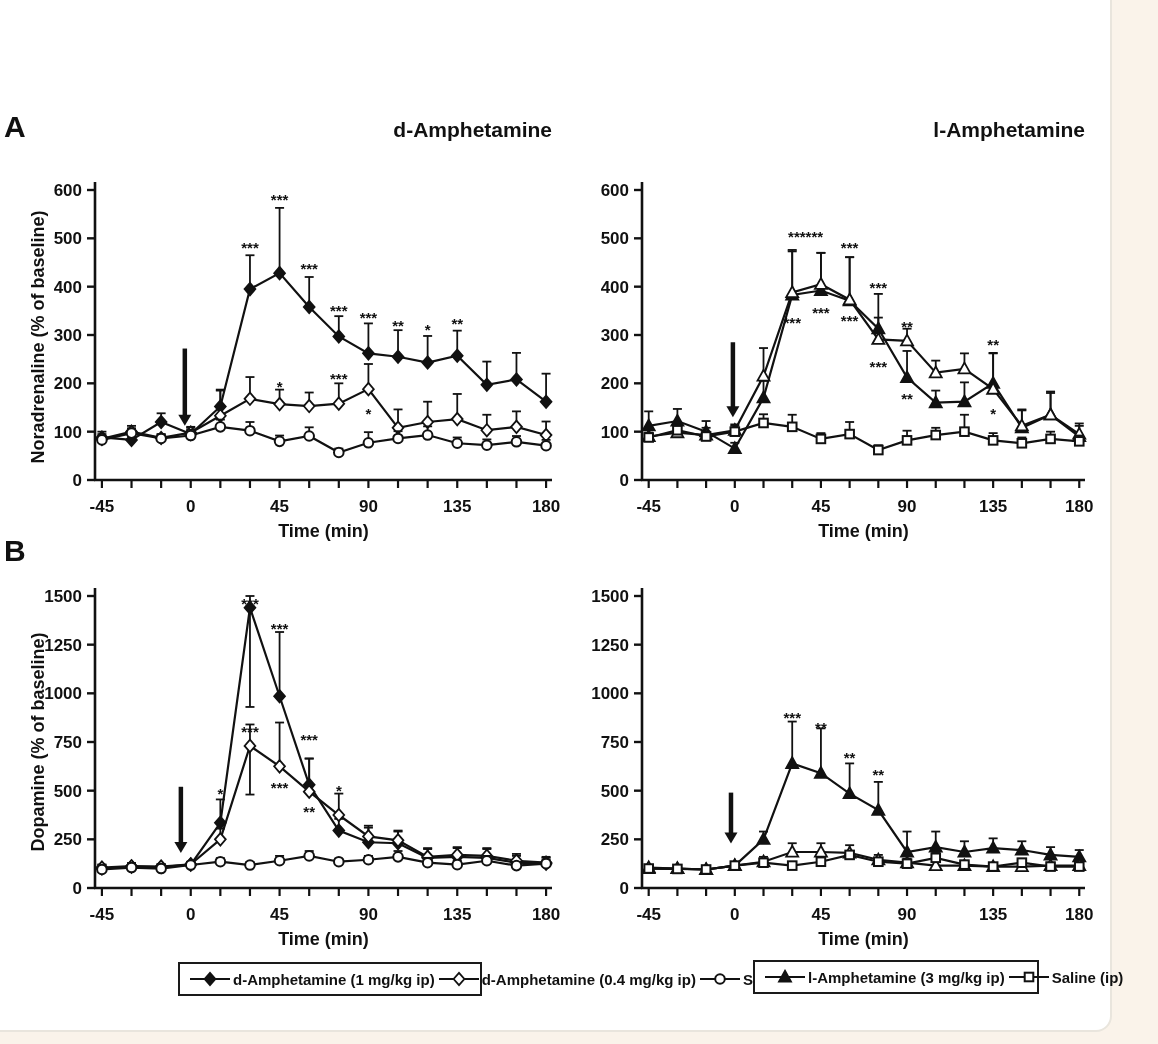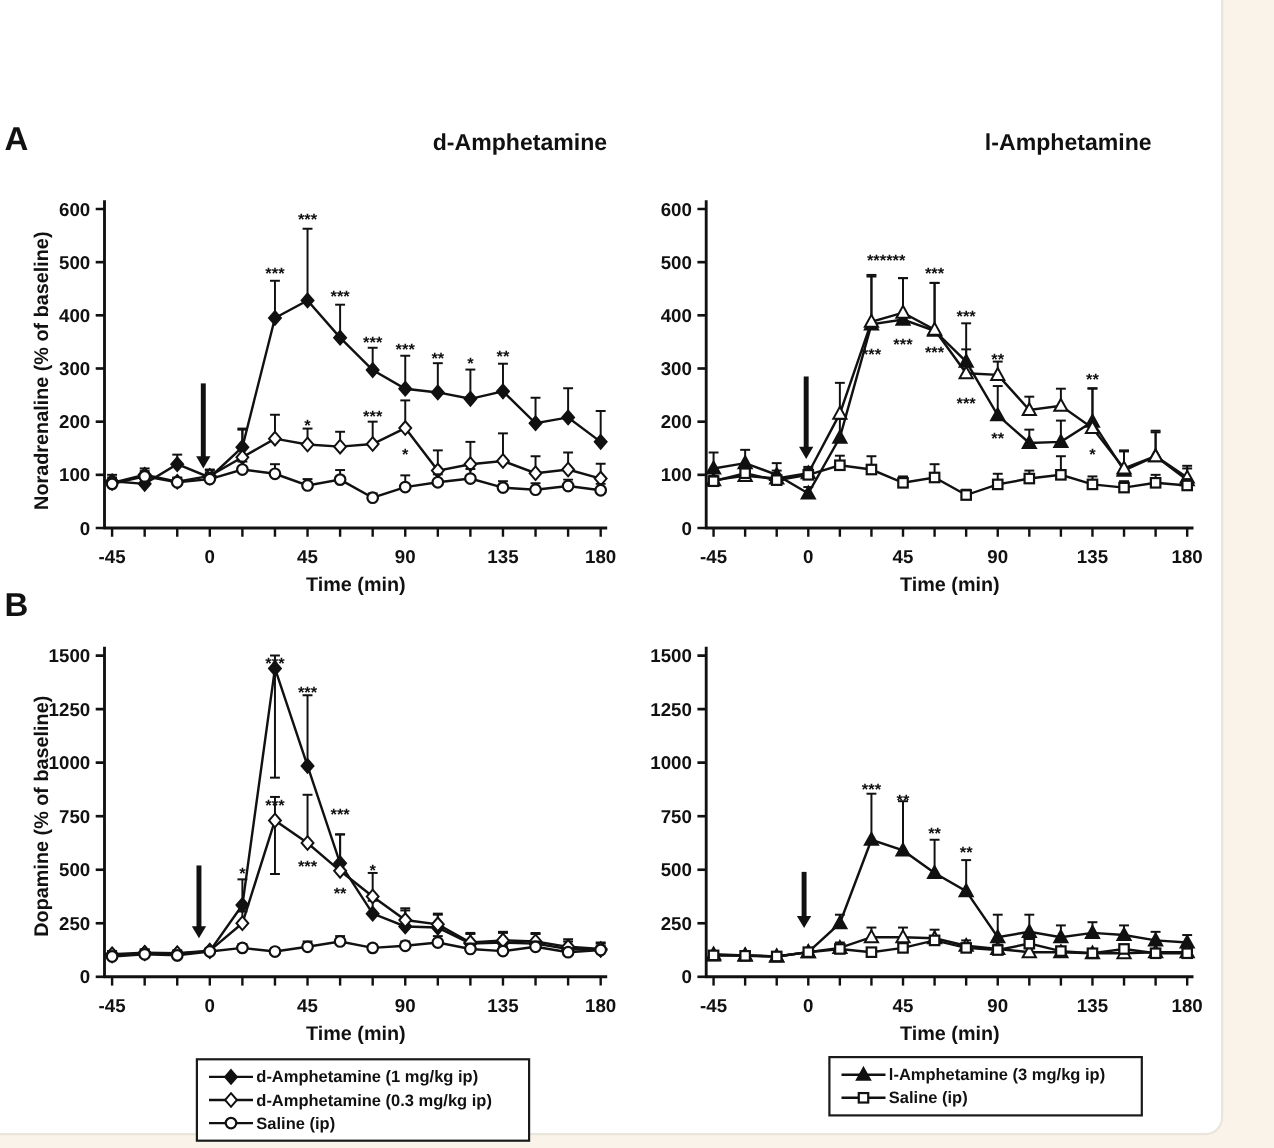--- a/index.html
+++ b/index.html
@@ -21,35 +21,35 @@
     text-align:right;
   }
   .ylab {
     position:absolute; font-weight:bold; font-size:18px; color:#111;
     white-space:nowrap; transform:translate(-50%,-50%) rotate(-90deg);
   }
   .chart { position:absolute; }
   svg text { fill:#111; font-weight:bold; font-family:"Liberation Sans", sans-serif; }
   .legend {
     position:absolute; background:#fff; border:2.5px solid #1a1a1a;
-    padding:5px 9px 5px 7px; display:flex; flex-direction:column; gap:1px;
+    padding:5px 9px 5px 7px; display:flex; flex-direction:row; gap:1px;
   }
   .legend-row { display:flex; align-items:center; height:20px; }
   .legend-label { font-weight:bold; font-size:15px; color:#111; white-space:nowrap; }
 </style>
 </head>
 <body>
 
 <div class="card"></div>
 
 <div class="panel-letter" style="left:4px; top:112px;">A</div>
 <div class="panel-letter" style="left:4px; top:536px;">B</div>
 
 <div class="col-title" style="left:95px; width:457px;">d-Amphetamine</div>
-<div class="col-title" style="left:604px; width:443px;">l-Amphetamine</div>
+<div class="col-title" style="left:642px; width:443px;">l-Amphetamine</div>
 
 <div class="ylab" style="left:38px; top:337px;">Noradrenaline (% of baseline)</div>
 <div class="ylab" style="left:38px; top:742px;">Dopamine (% of baseline)</div>
 
 <svg class="chart" style="left:0px; top:148px;" width="578" height="400">
     <line x1="95" y1="333" x2="95" y2="34" stroke="#111111" stroke-width="2.6"></line>
     <line x1="94" y1="332" x2="552" y2="332" stroke="#111111" stroke-width="2.6"></line>
     <line x1="95" y1="332" x2="87" y2="332" stroke="#111111" stroke-width="2.4"></line>
     <text x="82" y="338" font-size="17" text-anchor="end">0</text>
     <line x1="95" y1="283.6666666666667" x2="87" y2="283.6666666666667" stroke="#111111" stroke-width="2.4"></line>
@@ -852,21 +852,21 @@
         <line x1="3" y1="8" x2="43" y2="8" stroke="#111111" stroke-width="2.2"></line>
         <path d="M23,1.7999999999999998 L28.4,8 L23,14.2 L17.6,8 Z" fill="#111111" stroke="#111111" stroke-width="1.8"></path>
       </svg>
       <span class="legend-label">d-Amphetamine (1 mg/kg ip)</span>
     </div>
     <div class="legend-row">
       <svg width="46" height="16">
         <line x1="3" y1="8" x2="43" y2="8" stroke="#111111" stroke-width="2.2"></line>
         <path d="M23,1.7999999999999998 L28.4,8 L23,14.2 L17.6,8 Z" fill="#fff" stroke="#111111" stroke-width="1.8"></path>
       </svg>
-      <span class="legend-label">d-Amphetamine (0.3 mg/kg ip)</span>
+      <span class="legend-label">d-Amphetamine (0.4 mg/kg ip)</span>
     </div>
     <div class="legend-row">
       <svg width="46" height="16">
         <line x1="3" y1="8" x2="43" y2="8" stroke="#111111" stroke-width="2.2"></line>
         <circle cx="23" cy="8" r="4.8" fill="#fff" stroke="#111111" stroke-width="2"></circle>
       </svg>
       <span class="legend-label">Saline (ip)</span>
     </div>
   </div>
 <div class="legend" style="left:753px; top:960px; width:266px;">

